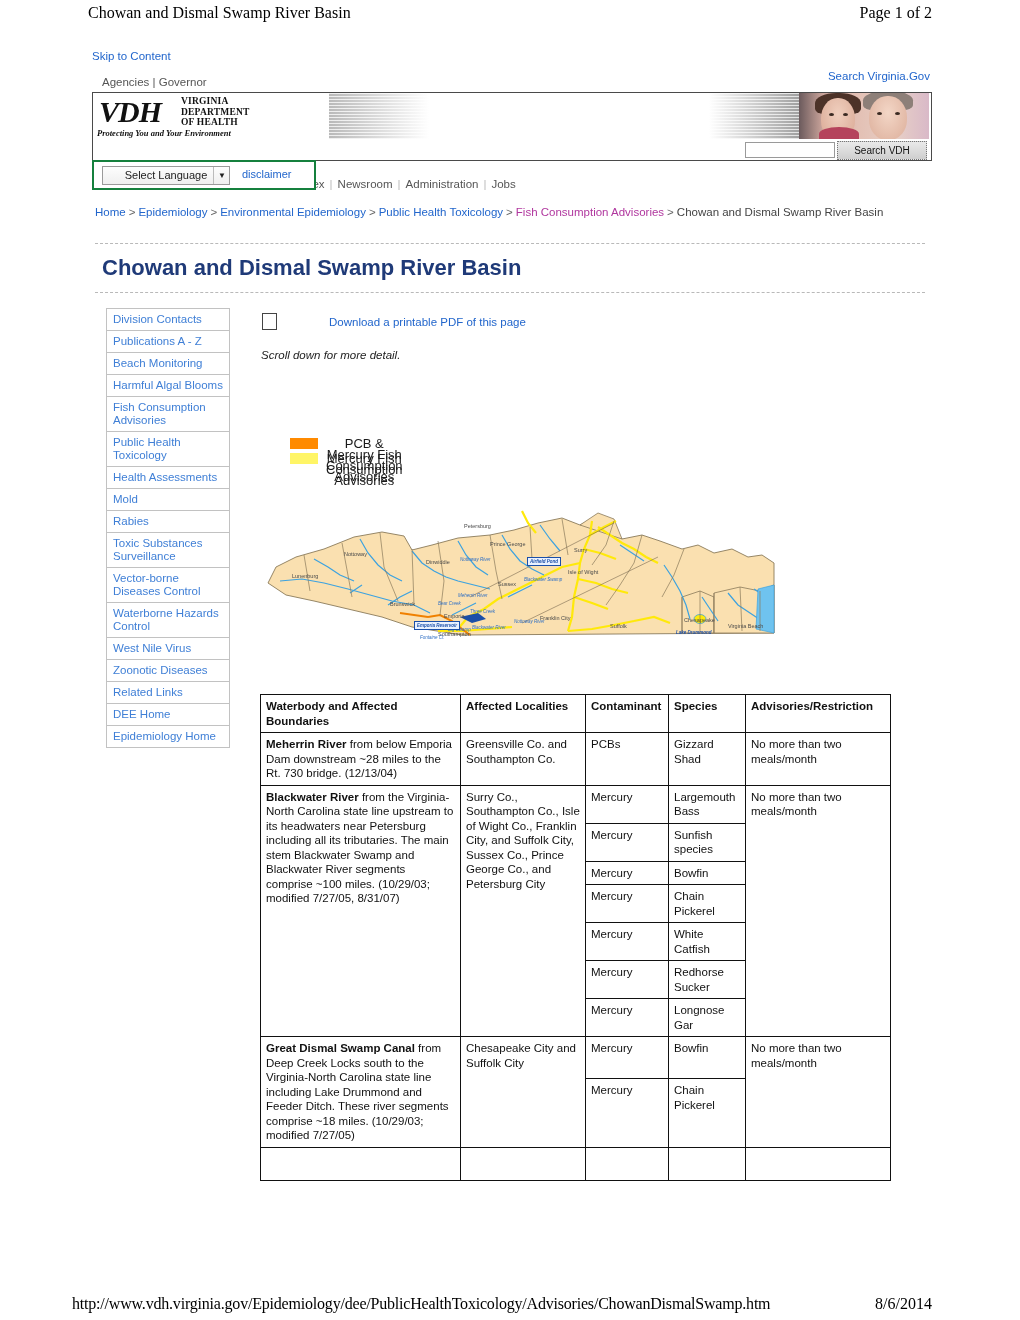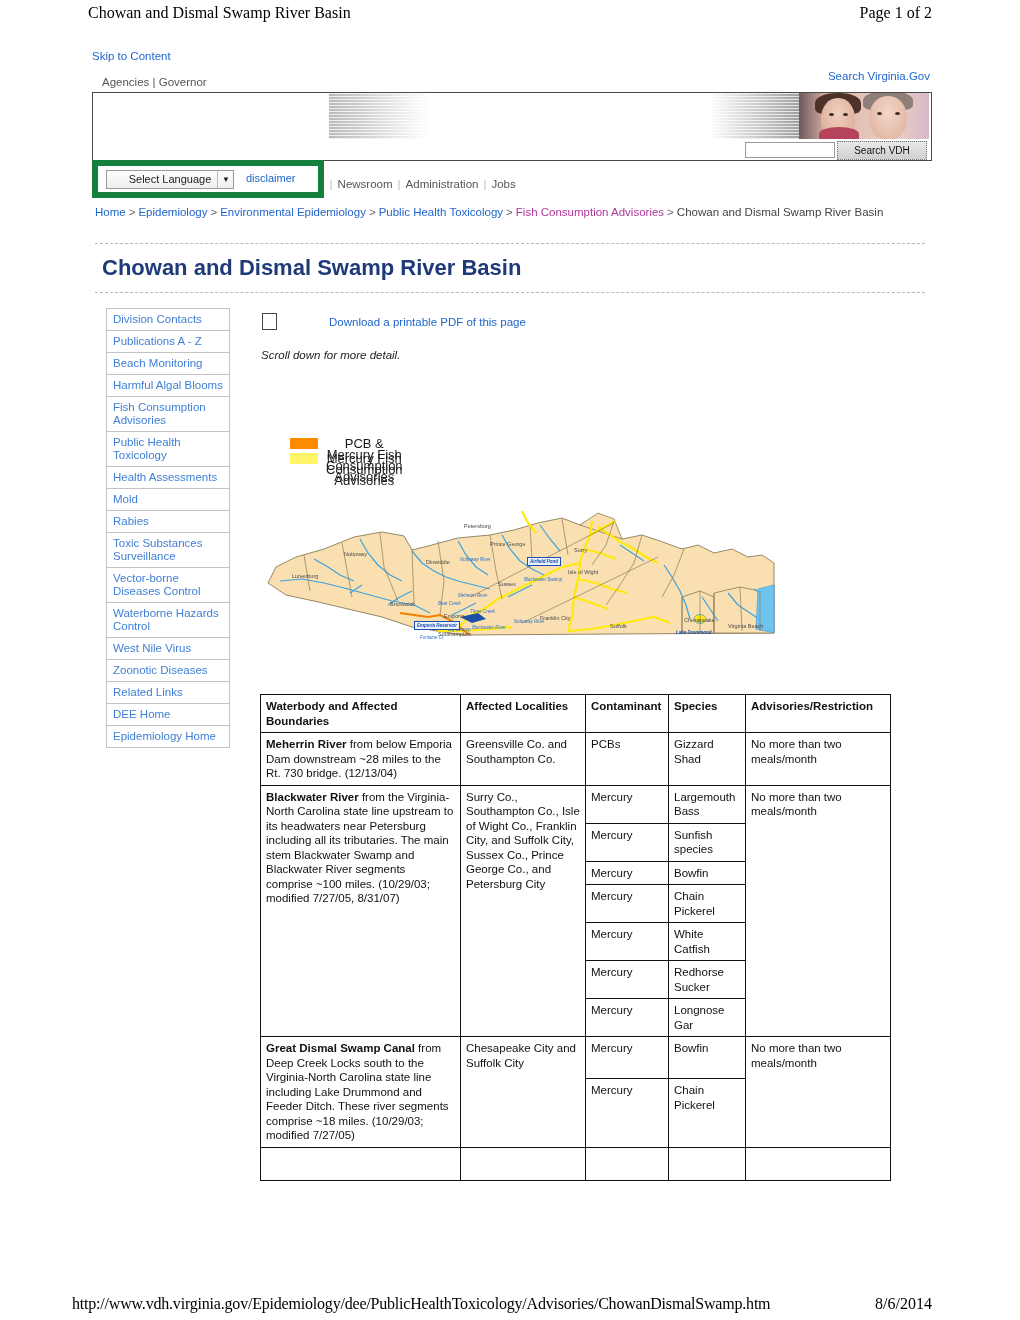--- a/index.html
+++ b/index.html
@@ -56,21 +56,21 @@
   .navlinks{position:absolute;left:10px;top:3px;font-size:11.5px;color:#555;margin-top:35px;}
   .navlinks i{font-style:normal;color:#bbb;margin:0 5px;}
   .searchbox{position:absolute;left:652px;top:2px;width:88px;height:14px;
      border:1px solid #9a9a9a;background:#fff;}
   .searchbtn{position:absolute;left:744px;top:1px;width:88px;height:17px;
      border:1px dotted #777;background:linear-gradient(180deg,#e9e9e9,#cfcfcf);
      font-size:10px;text-align:center;line-height:17px;color:#111;}
 
   
   .langbar{position:absolute;left:92px;top:160px;width:220px;height:26px;
-     border:6px solid #15803d;background:#fff;}
+     border:2px solid #15803d;background:#fff;}
   .langsel{position:absolute;left:8px;top:4px;width:126px;height:17px;
      border:1px solid #9a9a9a;background:linear-gradient(180deg,#fdfdfd,#efefef);
      font-size:11px;line-height:17px;text-align:center;color:#222;}
   .langsel .car{position:absolute;right:3px;top:0;border-left:1px solid #bbb;
      padding-left:4px;font-size:8px;}
   .disc{position:absolute;left:148px;top:6px;font-size:11px;color:#2266cc;}
 
   
   .crumb{position:absolute;left:95px;top:205px;width:830px;font-size:11.5px;
      line-height:14px;color:#444;}
@@ -127,20 +127,29 @@
   <div class="skip">Skip to Content</div>
   <div class="searchva">Search Virginia.Gov</div>
 
   <div class="agencies">
     <span>Agencies</span>
     <span>|</span>
     <span>Governor</span>
   </div>
 
   <div class="banner">
+    <div class="logo-blk">
+      <div class="vdh">VDH</div>
+      <div class="vdh-lines">
+        <div>VIRGINIA</div>
+        <div>DEPARTMENT</div>
+        <div>OF HEALTH</div>
+      </div>
+      <div class="tagline">Protecting You and Your Environment</div>
+    </div>
     <div class="grad1"></div>
     <div class="grad2"></div>
     <div class="photo">
       <div class="face f1h"></div>
       <div class="face f1"></div>
       <div class="eye" style="left:30px;top:20px"></div>
       <div class="eye" style="left:44px;top:20px"></div>
       <div class="face f1s"></div>
       <div class="face f2h"></div>
       <div class="face f2"></div>

